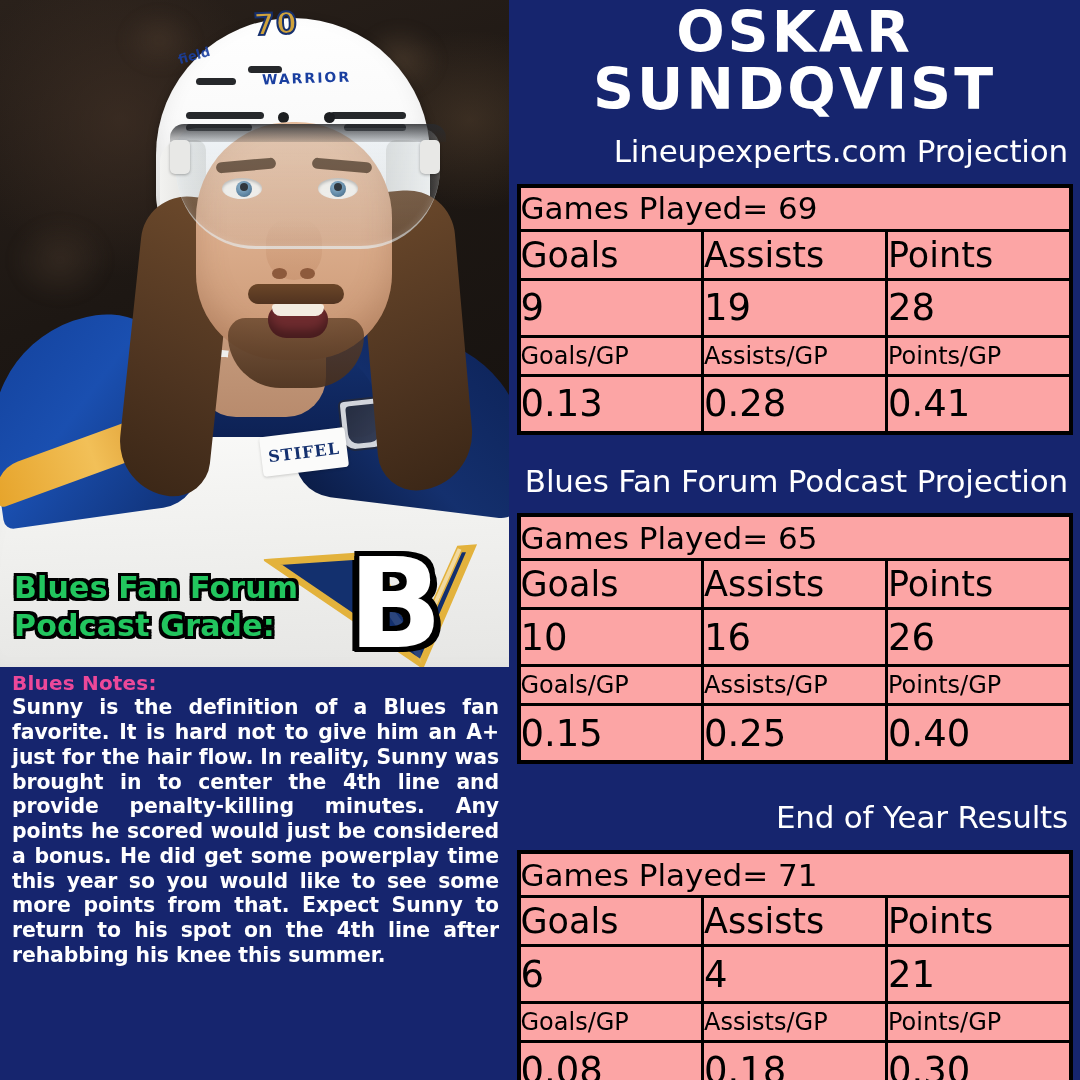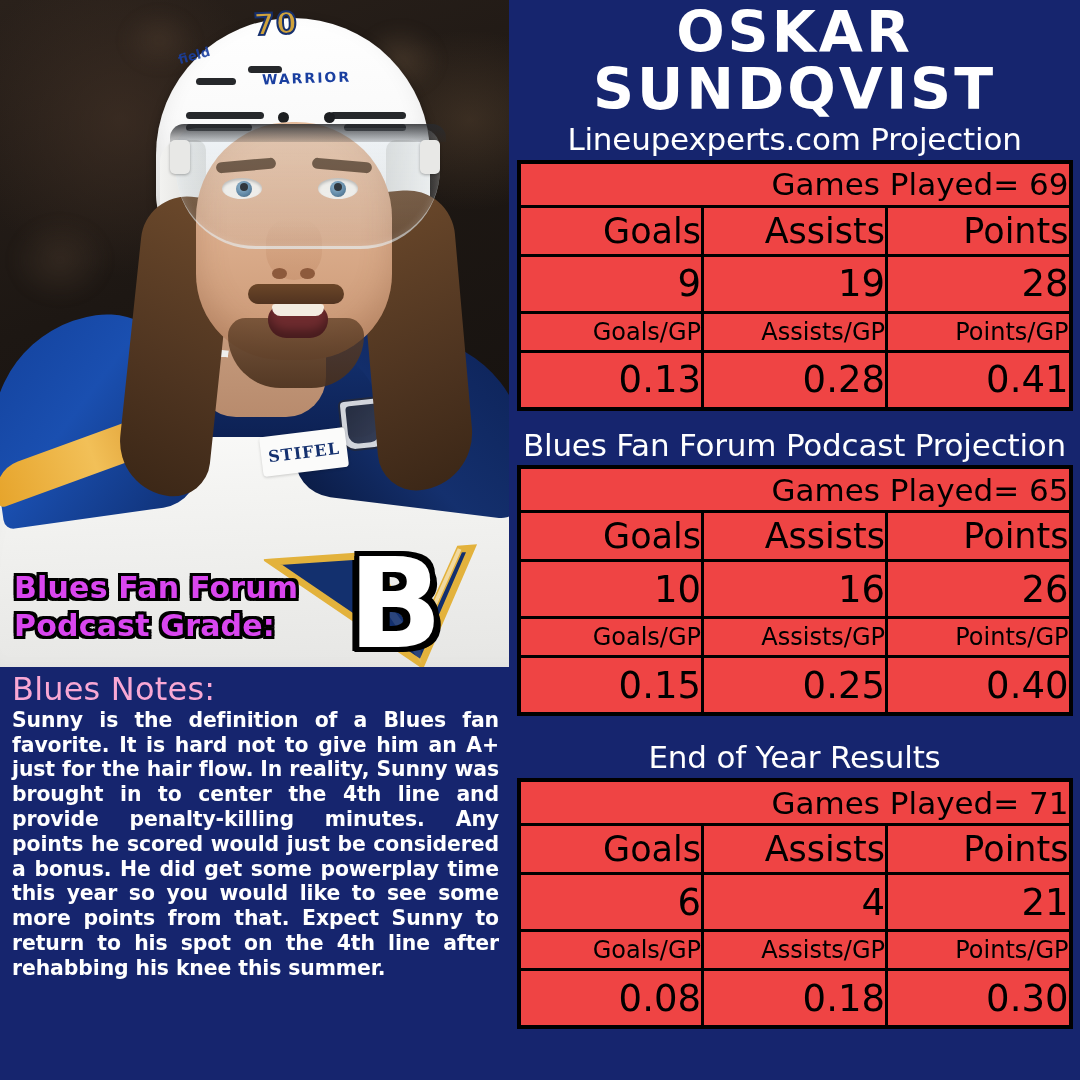--- a/index.html
+++ b/index.html
@@ -214,21 +214,21 @@
     position:absolute;width:20px;height:34px;background:#e8e8e6;
     border-radius:5px;box-shadow:0 1px 3px rgba(0,0,0,.3);
   }
 
   
   .grade-overlay{
     position:absolute;left:14px;top:553px;width:490px;height:108px;
     display:flex;align-items:center;
   }
   .grade-label{
-    font-size:30px;font-weight:700;color:#d946ef;line-height:1.28;
+    font-size:30px;font-weight:700;color:#22c55e;line-height:1.28;
     letter-spacing:.2px;
     text-shadow:
       -3px -3px 0 #000,3px -3px 0 #000,-3px 3px 0 #000,3px 3px 0 #000,
       -3px 0 0 #000,3px 0 0 #000,0 -3px 0 #000,0 3px 0 #000;
     width:330px;
   }
   .grade-letter{
     font-size:124px;font-weight:800;color:#ffffff;line-height:.88;
     margin-left:4px;margin-top:-4px;
     text-shadow:
@@ -236,21 +236,21 @@
       -5px 0 0 #000,5px 0 0 #000,0 -5px 0 #000,0 5px 0 #000,
       -7px 4px 0 #000,7px 4px 0 #000;
   }
 
   
   .notes{
     position:absolute;left:0;top:667px;width:509px;height:413px;
     background:#16256E;padding:6px 10px 0 12px;box-sizing:border-box;
   }
   .notes-title{
-    font-size:32px;font-weight:400;color:#f9a8d4;line-height:1.06;
+    font-size:20px;font-weight:700;color:#ec4899;line-height:1.06;
     margin:0 0 1px 0;letter-spacing:.2px;
   }
   .notes-body{
     font-size:20.4px;font-weight:700;color:#fff;line-height:1.215;
     text-align:justify;text-justify:inter-word;margin:0;
     letter-spacing:-.1px;
   }
 
   
   .right{
@@ -258,30 +258,30 @@
     padding:0;box-sizing:border-box;
   }
   .title-block{padding-top:4px;text-align:center;}
   .player-name{
     font-family:"DejaVu Sans","Liberation Sans",sans-serif;
     font-size:57px;font-weight:700;color:#ffffff;
     line-height:1.0;letter-spacing:3px;margin:0;
     text-transform:uppercase;
   }
   .section-title{
-    text-align:center;color:#ffffff;font-size:31px;font-weight:400;
-    line-height:1.12;margin:0;padding:4px 0 3px 0;
+    text-align:right;color:#ffffff;font-size:31px;font-weight:400;
+    line-height:1.12;margin:12px;padding:4px 0 3px 0;
     letter-spacing:-.2px;white-space:nowrap;
   }
   .tbl{
     width:556px;margin:0 auto;border-collapse:collapse;
     background:#ffffff;border:4px solid #000;table-layout:fixed;
   }
   .tbl td{
-    border:3px solid #000;background:#ef4444;text-align:right;
+    border:3px solid #000;background:#fca5a5;text-align:left;
     color:#000;font-weight:400;padding:0;
   }
   .r-gp{height:41px;font-size:31px;}
   .r-head{height:46px;font-size:35px;}
   .r-val{height:54px;font-size:37px;}
   .r-sub{height:36px;font-size:24px;}
   .r-rate{height:54px;font-size:37px;}
   .gap{height:13px;}
   .gap-lg{height:20px;}
 </style>

